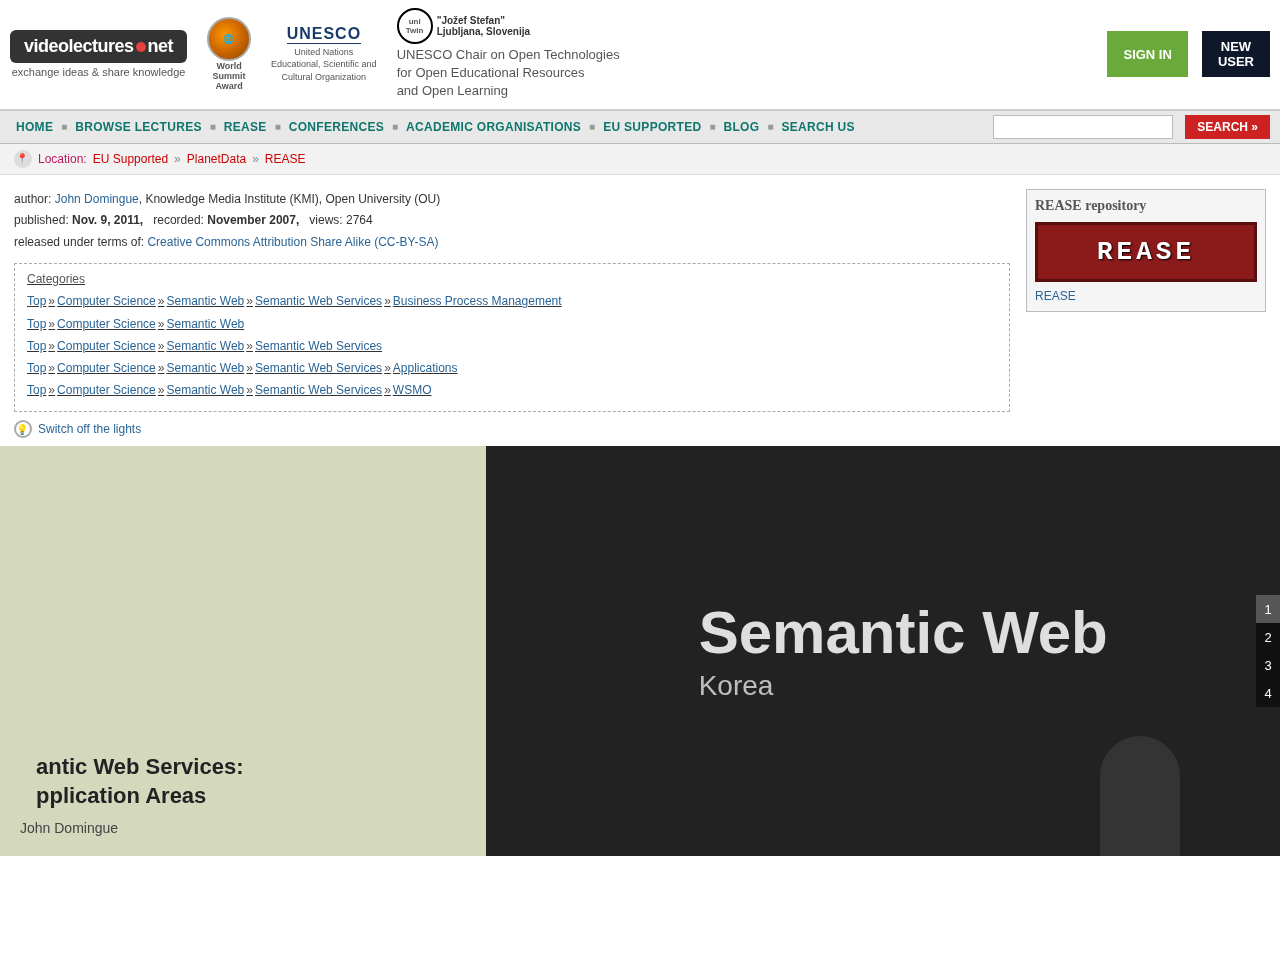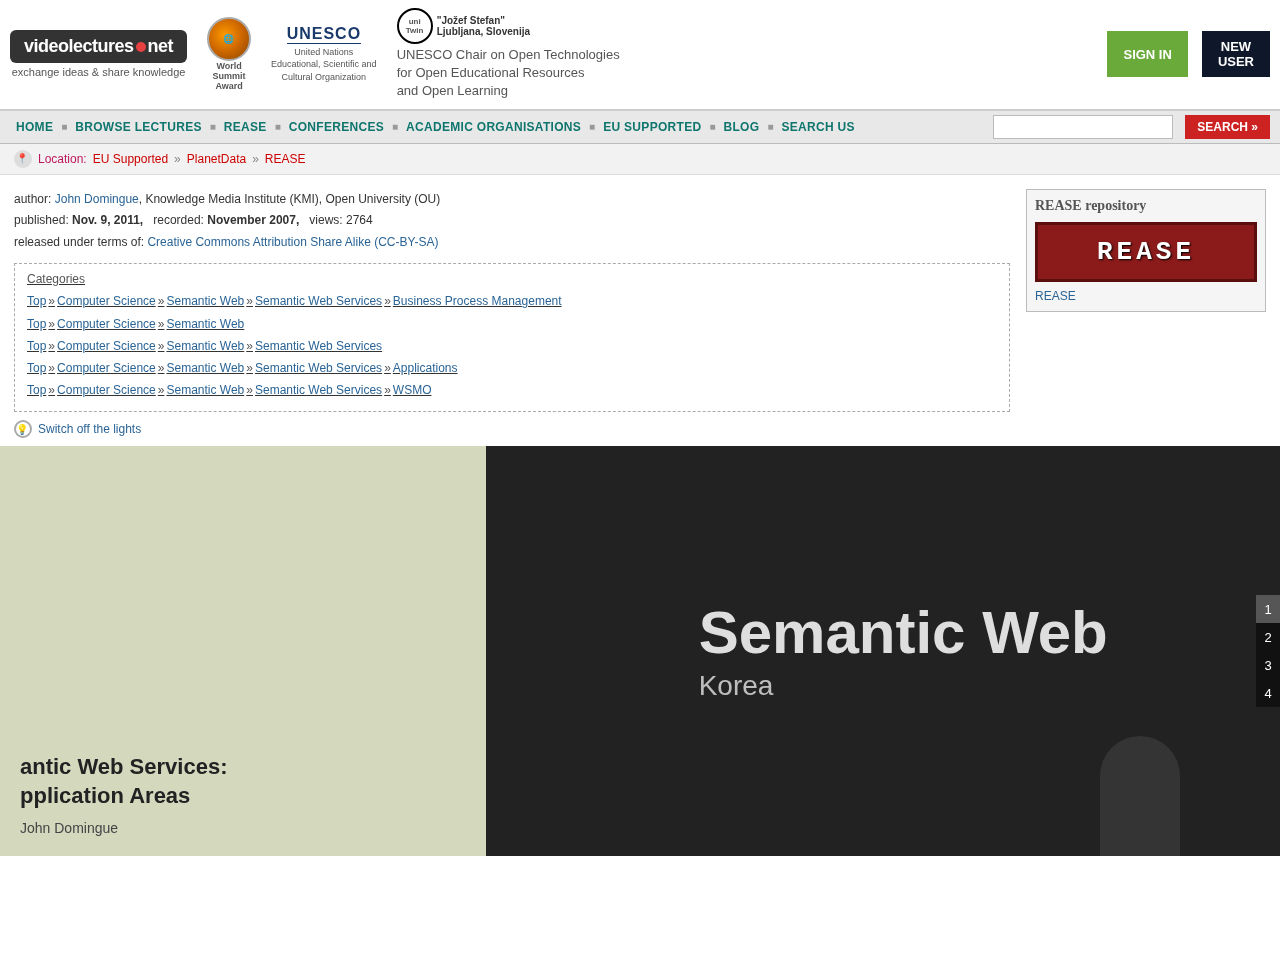--- a/index.html
+++ b/index.html
@@ -306,20 +306,21 @@
       flex-direction: column;
       justify-content: flex-end;
       padding: 0 20px 20px 20px;
     }
     #slide-title-text {
       font-size: 22px;
       font-weight: bold;
       color: #222;
       line-height: 1.3;
       margin-bottom: 10px;
+      margin-left: 16px;
     }
     #slide-author {
       font-size: 14px;
       color: #444;
     }
     #video-right-panel {
       position: absolute;
       right: 0;
       top: 0;
       width: 62%;

